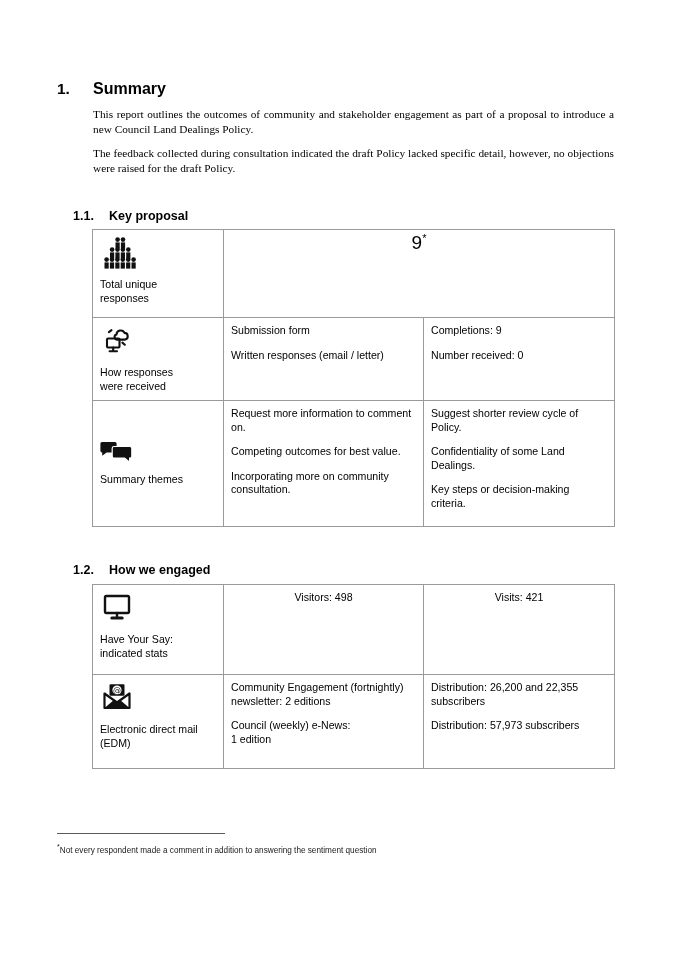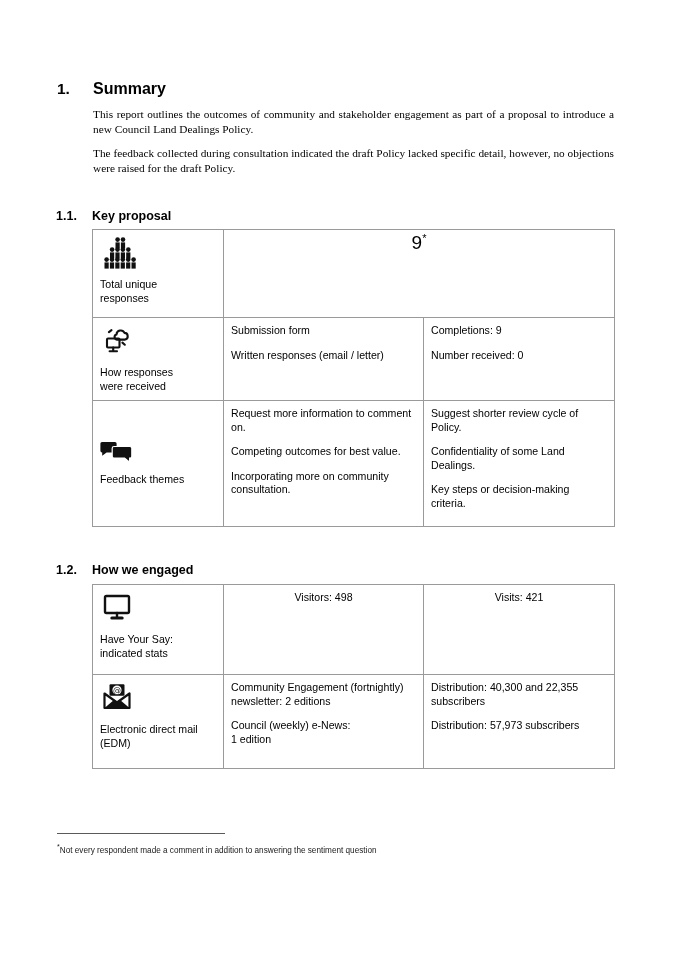--- a/index.html
+++ b/index.html
@@ -36,21 +36,21 @@
     flex: 0 0 36px;
     letter-spacing: 0px;
   }
   .h1-text {
     font-size: 16px;
     font-weight: bold;
   }
 
   .h2-row {
     position: absolute;
-    left: 56px;
+    left: 73px;
     width: 560px;
     display: flex;
     align-items: flex-end;
   }
   .h2-num {
     font-size: 12.5px;
     font-weight: bold;
     width: 36px;
     flex: 0 0 36px;
   }
@@ -279,21 +279,21 @@
       <tr class="row-themes">
         <td class="label-cell" style="vertical-align:middle;">
           <span class="icon-wrap" style="height:30px;">
             <svg class="icon-svg" width="34" height="26" viewBox="0 0 34 26" aria-hidden="true">
               <g fill="#111">
                 <path d="M2 3 h13 a1.6 1.6 0 0 1 1.6 1.6 v7.2 a1.6 1.6 0 0 1 -1.6 1.6 h-8.4 l-4.4 3.4 v-3.4 h-0.2 a1.6 1.6 0 0 1 -1.6 -1.6 v-7.2 a1.6 1.6 0 0 1 1.6 -1.6 z"></path>
                 <path d="M14 7.5 h16 a1.8 1.8 0 0 1 1.8 1.8 v8.0 a1.8 1.8 0 0 1 -1.8 1.8 h-0.4 v4.0 l-5.0 -4.0 h-10.6 a1.8 1.8 0 0 1 -1.8 -1.8 v-8.0 a1.8 1.8 0 0 1 1.8 -1.8 z" stroke="#fff" stroke-width="1.2"></path>
               </g>
             </svg>
           </span>
-          <span class="label-text">Feedback themes</span>
+          <span class="label-text">Summary themes</span>
         </td>
         <td class="cell-lines">
           <p>Request more information to comment on.</p>
           <p>Competing outcomes for best value.</p>
           <p>Incorporating more on community consultation.</p>
         </td>
         <td class="cell-lines">
           <p>Suggest shorter review cycle of Policy.</p>
           <p>Confidentiality of some Land Dealings.</p>
           <p>Key steps or decision-making criteria.</p>
@@ -354,21 +354,21 @@
           <span class="label-text">(EDM)</span>
         </td>
         <td class="cell-lines">
           <p>Community Engagement (fortnightly) newsletter: 2 editions</p>
           <p>
             <span>Council (weekly) e-News:</span><br>
             <span>1 edition</span>
           </p>
         </td>
         <td class="cell-lines">
-          <p>Distribution: 40,300 and 22,355 subscribers</p>
+          <p>Distribution: 26,200 and 22,355 subscribers</p>
           <p>Distribution: 57,973 subscribers</p>
         </td>
       </tr>
     </tbody>
   </table>
 
   <div class="footnote-rule"></div>
   <div class="footnote-text">
     <span class="fn-mark">*</span><span>Not every respondent made a comment in addition to answering the sentiment question</span>
   </div>

